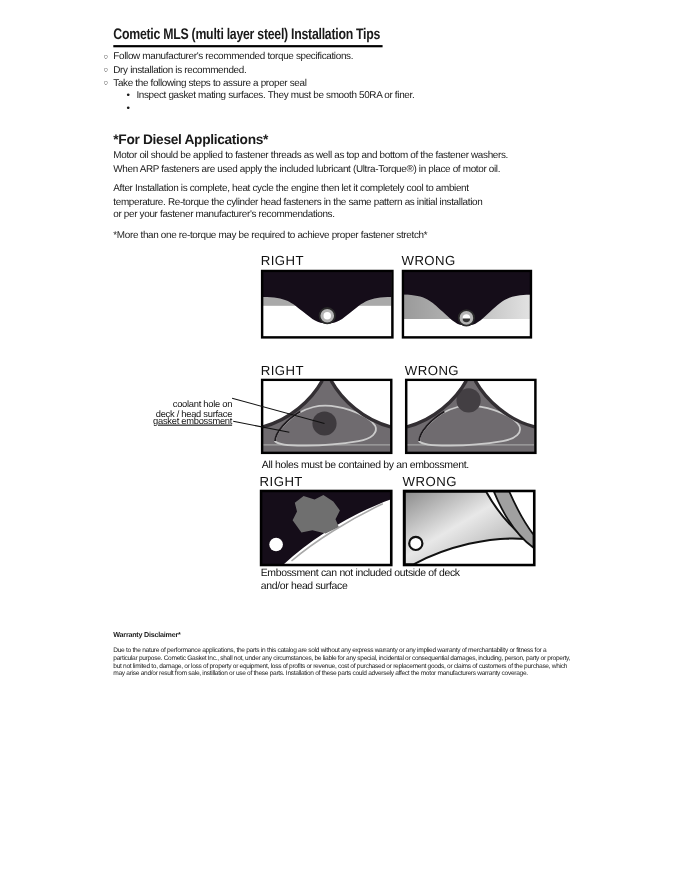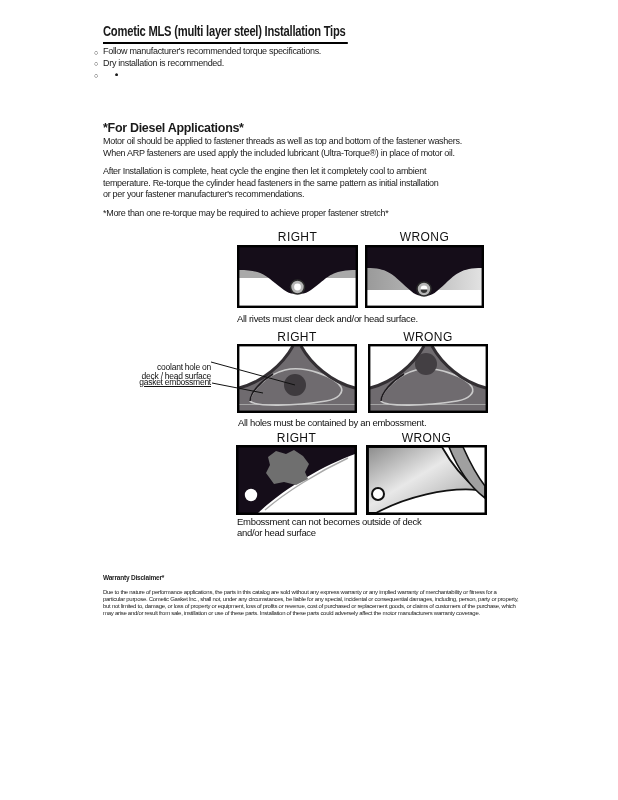--- a/index.html
+++ b/index.html
@@ -17,21 +17,21 @@
   .body-txt{font-size:9px; letter-spacing:-0.3px; line-height:11.6px;}
   .preline{white-space:pre-line;}
   ul.tips{list-style:none; margin:0; padding:0; width:460px;}
   ul.tips li{position:relative; line-height:11.8px; font-size:9px; letter-spacing:-0.3px;}
   ul.tips li .txt{display:inline-block;text-align:right;}
   .b-circle{position:absolute; left:2px; top:0.5px; font-size:7px;}
   .b-dot{position:absolute; left:23px; top:0px; font-size:9px;}
   li.sub{padding-left:32px;}
   li.main{padding-left:11px;}
   .sec-head{font-size:12.5px; font-weight:bold; letter-spacing:-0.3px;}
-  .fig-label{font-size:12px; letter-spacing:0.4px; text-align:center; color:#111;}
+  .fig-label{font-size:12px; letter-spacing:0.4px; text-align:left; color:#111;}
   .caption{font-size:9.5px; letter-spacing:-0.3px; line-height:11px; color:#111;}
   .annot{font-size:8.5px; letter-spacing:-0.25px; line-height:9.2px; text-align:right; color:#111;}
   .fineprint{width:416px; color:#222;}
   .fineprint h4{font-size:6.5px; margin:0 0 8px 0; letter-spacing:-0.2px;}
   .fineprint p{font-size:6px; line-height:6.85px; letter-spacing:-0.28px; margin:0 0 6px 0;}
   .page-code{font-size:14.5px; letter-spacing:0.3px; color:#1a1a1a;}
   svg{display:block;}
 </style>
 </head>
 <body>
@@ -46,23 +46,25 @@
     <li class="main">
       <span class="b-circle">○</span>
       <span class="txt">Follow manufacturer's recommended torque specifications.</span>
     </li>
     <li class="main">
       <span class="b-circle">○</span>
       <span class="txt">Dry installation is recommended.</span>
     </li>
     <li class="main">
       <span class="b-circle">○</span>
+      <span class="txt">Take the following steps to assure a proper seal</span>
     </li>
     <li class="sub">
       <span class="b-dot">•</span>
+      <span class="txt">Inspect gasket mating surfaces.  They must be smooth 50RA or finer.</span>
     </li>
     <li class="sub">
       <span class="b-dot">•</span>
     </li>
   </ul>
 
   <div class="abs" style="left:103px; top:118px;">
     <span class="sec-head squish85">*For Diesel Applications*</span>
   </div>
   <div class="abs body-txt" style="left:103px; top:136px; width:420px;">
@@ -98,21 +100,20 @@
       </defs>
       <rect x="0" y="0" width="119" height="63" fill="#ffffff"></rect>
       <rect x="2" y="23" width="115" height="22" fill="url(#g1)"></rect>
       <path d="M2,2 H117 V23 C96,23 91,29 81,38 C71,47 68,51 59,51 C50,51 47,47 37,38 C27,29 22,23 2,23 Z" fill="#150d19"></path>
       <circle cx="59" cy="44" r="7" fill="#b5b5b5" stroke="#2a2a2a" stroke-width="1.6"></circle>
       <circle cx="59" cy="44" r="3.4" fill="#ffffff"></circle>
       <path d="M55.6,44.5 A3.4,3.4 0 0 0 62.4,44.5 Z" fill="#333333"></path>
       <rect x="1.2" y="1.2" width="116.6" height="60.6" fill="none" stroke="#000000" stroke-width="2.4"></rect>
     </svg>
   </div>
-  <div class="abs caption" style="left:237px; top:313px;">All rivets must clear deck and/or head surface.</div>
 
   <div class="abs fig-label" style="left:237px; top:330px; width:120px;">RIGHT</div>
   <div class="abs fig-label" style="left:368px; top:330px; width:120px;">WRONG</div>
 
   <div class="abs annot preline" style="left:86px; top:347px; width:125px;margin-top:16px;">coolant hole on
 deck / head surface</div>
   <div class="abs annot" style="left:86px; top:378px; width:125px;text-decoration:underline;">gasket embossment</div>
 
   <div class="abs" style="left:237px; top:344px;">
     <svg width="120" height="69" viewBox="0 0 120 69">
@@ -172,21 +173,21 @@
             <stop offset="1" stop-color="#9c9c9c"></stop>
         </linearGradient>
       </defs>
       <rect x="0" y="0" width="121" height="70" fill="#ffffff"></rect>
       <path d="M2,2 L76,2 C86,20 98,34 112,45 C80,42 40,52 10,68 L2,68 Z" fill="url(#g3)" stroke="#111111" stroke-width="1.8"></path>
       <path d="M83,2 L97,2 C105,20 112,32 119,41 L119,53 C104,42 92,24 83,2 Z" fill="#a0a0a0" stroke="#111111" stroke-width="1.6"></path>
       <circle cx="12" cy="49" r="6" fill="#ffffff" stroke="#111111" stroke-width="2"></circle>
       <rect x="1.2" y="1.2" width="118.6" height="67.6" fill="none" stroke="#000000" stroke-width="2.6"></rect>
     </svg>
   </div>
-  <div class="abs caption preline" style="left:237px; top:516px;">Embossment can not becomes outside of deck
+  <div class="abs caption preline" style="left:237px; top:516px;">Embossment can not included outside of deck
 and/or head surface</div>
 
   <div class="abs fineprint" style="left:103px; top:574px;">
     <h4>Warranty Disclaimer*</h4>
     <p class="preline">Due to the nature of performance applications, the parts in this catalog are sold without any express warranty or any implied warranty of merchantability or fitness for a particular purpose.  Cometic Gasket Inc., shall not, under any circumstances, be liable for any special, incidental or consequential damages, including, person, party or property, but not limited to, damage, or loss of property or equipment, loss of profits or revenue, cost of purchased or replacement goods, or claims of customers of the purchase, which may arise and/or result from sale, instillation or use of these parts.  Installation of these parts could adversely affect the motor manufacturers warranty coverage.</p>
     <p class="preline">VENUE-The agreed upon venue, in the event of dispute whatsoever between the parties, whether instituted by either party, including, but not limited to, contract terms, payment terms, delivery, type, defects, sufficiency of product, shall be the Court of Common Pleas, Lake County, Ohio or the Painesville Municipal Court, Lake County, Ohio, depending on the amount in controversy.
 This agreement shall be governed by and construed under the laws of the State of Ohio.</p>
     <p class="preline">All prices and terms are subject to change without notice.</p>
     <p class="preline">Terms COD- Secured with a completed dealer/jobber application on File, COD-Company check with a current credit card number on file.  Open accounts may be established by well rated firms.  A credit application is available upon request.  Open accounts are due payable Net 30 days from date of invoice.  No statement will be sent.  If an account becomes 60 or more days past due, it is subject to being placed on credit hold.  No orders will be shipped or new orders accepted until past due balance is paid.  If an account becomes 90 or more days past due, it is subject to being placed for collections.  All costs of collection are the responsibility of the customer, including attorney fees, court costs, and other expenses of litigation.</p>
     <p class="preline">Returns- Authorized (RGA) must be obtained in advance on all returns.  A packing slip or invoice number must accompany the merchandise.  No returns after 30 days from invoice date.  All returns are subject to a 25% restocking charge.  All custom designed and custom manufactured gaskets are non-returnable.</p>

